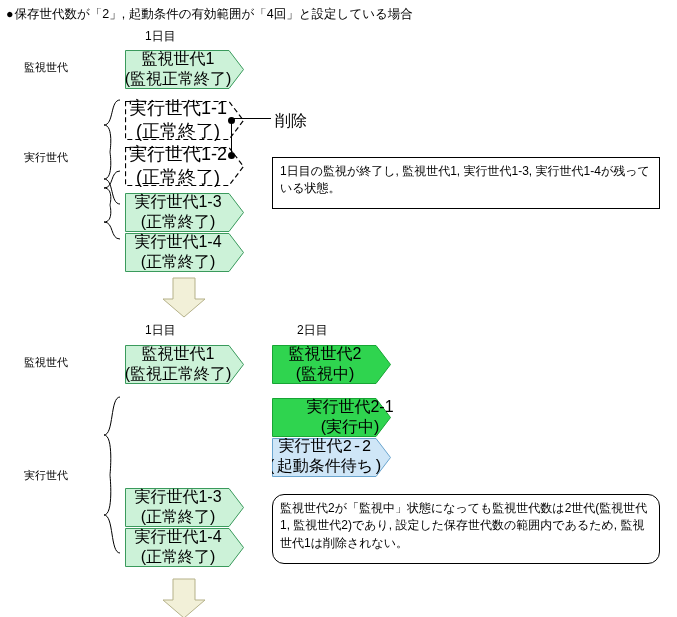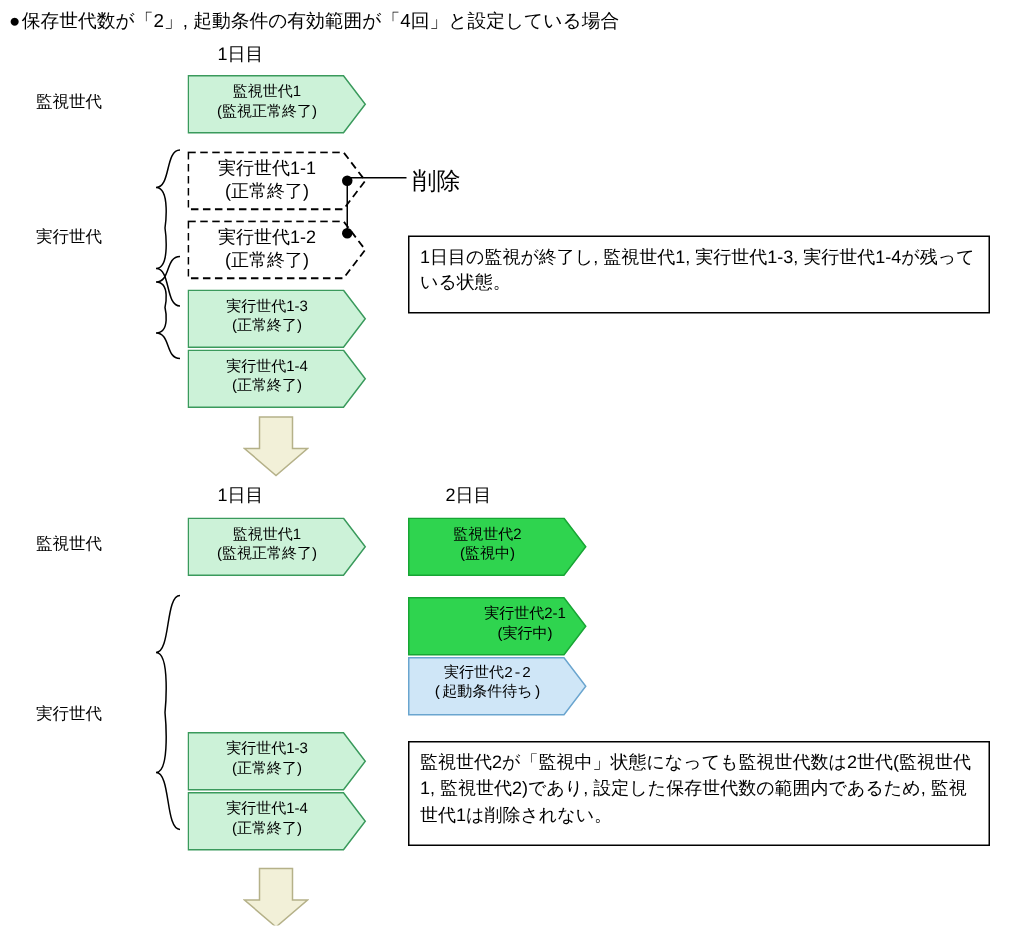--- a/index.html
+++ b/index.html
@@ -44,39 +44,39 @@
   
   .arrowbox {
     width: 118px;
     height: 38px;
     box-sizing: border-box;
     display: flex;
     flex-direction: column;
     align-items: center;
     justify-content: center;
     line-height: 1.28;
-    font-size: 10px;
+    font-size: 16px;
     white-space: nowrap;
     -webkit-clip-path: polygon(0 0, 104px 0, 118px 19px, 104px 38px, 0 38px);
     clip-path: polygon(0 0, 104px 0, 118px 19px, 104px 38px, 0 38px);
     padding-right: 12px;
   }
   .arrowbox .l1, .arrowbox .l2 { display: block; }
 
   
   .arrowbox-dashed {
     width: 118px;
     height: 38px;
     box-sizing: border-box;
     display: flex;
     flex-direction: column;
     align-items: center;
     justify-content: center;
     line-height: 1.28;
-    font-size: 12px;
+    font-size: 18px;
     white-space: nowrap;
     padding-right: 12px;
     position: absolute;
   }
   .arrowbox-dashed .svgwrap {
     position: absolute;
     left: 0; top: 0;
   }
   .arrowbox-dashed .txt {
     position: relative;
@@ -274,17 +274,17 @@
 <div class="abs" style="left:125px; top:528px;">
   <svg width="120" height="40" style="position:absolute;left:0;top:0;">
     <polygon points="0.5,0.5 104,0.5 118.5,19.5 104,38.5 0.5,38.5" fill="#ccf2d8" stroke="#3a9a5c" stroke-width="1"></polygon>
   </svg>
   <div class="arrowbox" style="position:relative; background:transparent;">
     <span class="l1">実行世代1-4</span>
     <span class="l2">(正常終了)</span>
   </div>
 </div>
 
-<div class="abs notebox" style="left:272px; top:494px; width:388px; height:70px;">監視世代2が「監視中」状態になっても監視世代数は2世代(監視世代1, 監視世代2)であり, 設定した保存世代数の範囲内であるため, 監視世代1は削除されない。</div>
+<div class="abs notebox" style="left:272px; top:494px; width:388px; height:70px;border-radius:12px;">監視世代2が「監視中」状態になっても監視世代数は2世代(監視世代1, 監視世代2)であり, 設定した保存世代数の範囲内であるため, 監視世代1は削除されない。</div>
 
 <svg class="downarrow" style="left:162px; top:578px;" width="44" height="42">
   <polygon points="11,1 33,1 33,22 43,22 22,40 1,22 11,22" fill="#f2f0d8" stroke="#b5b189" stroke-width="1"></polygon>
 </svg>
 
 </body></html>

